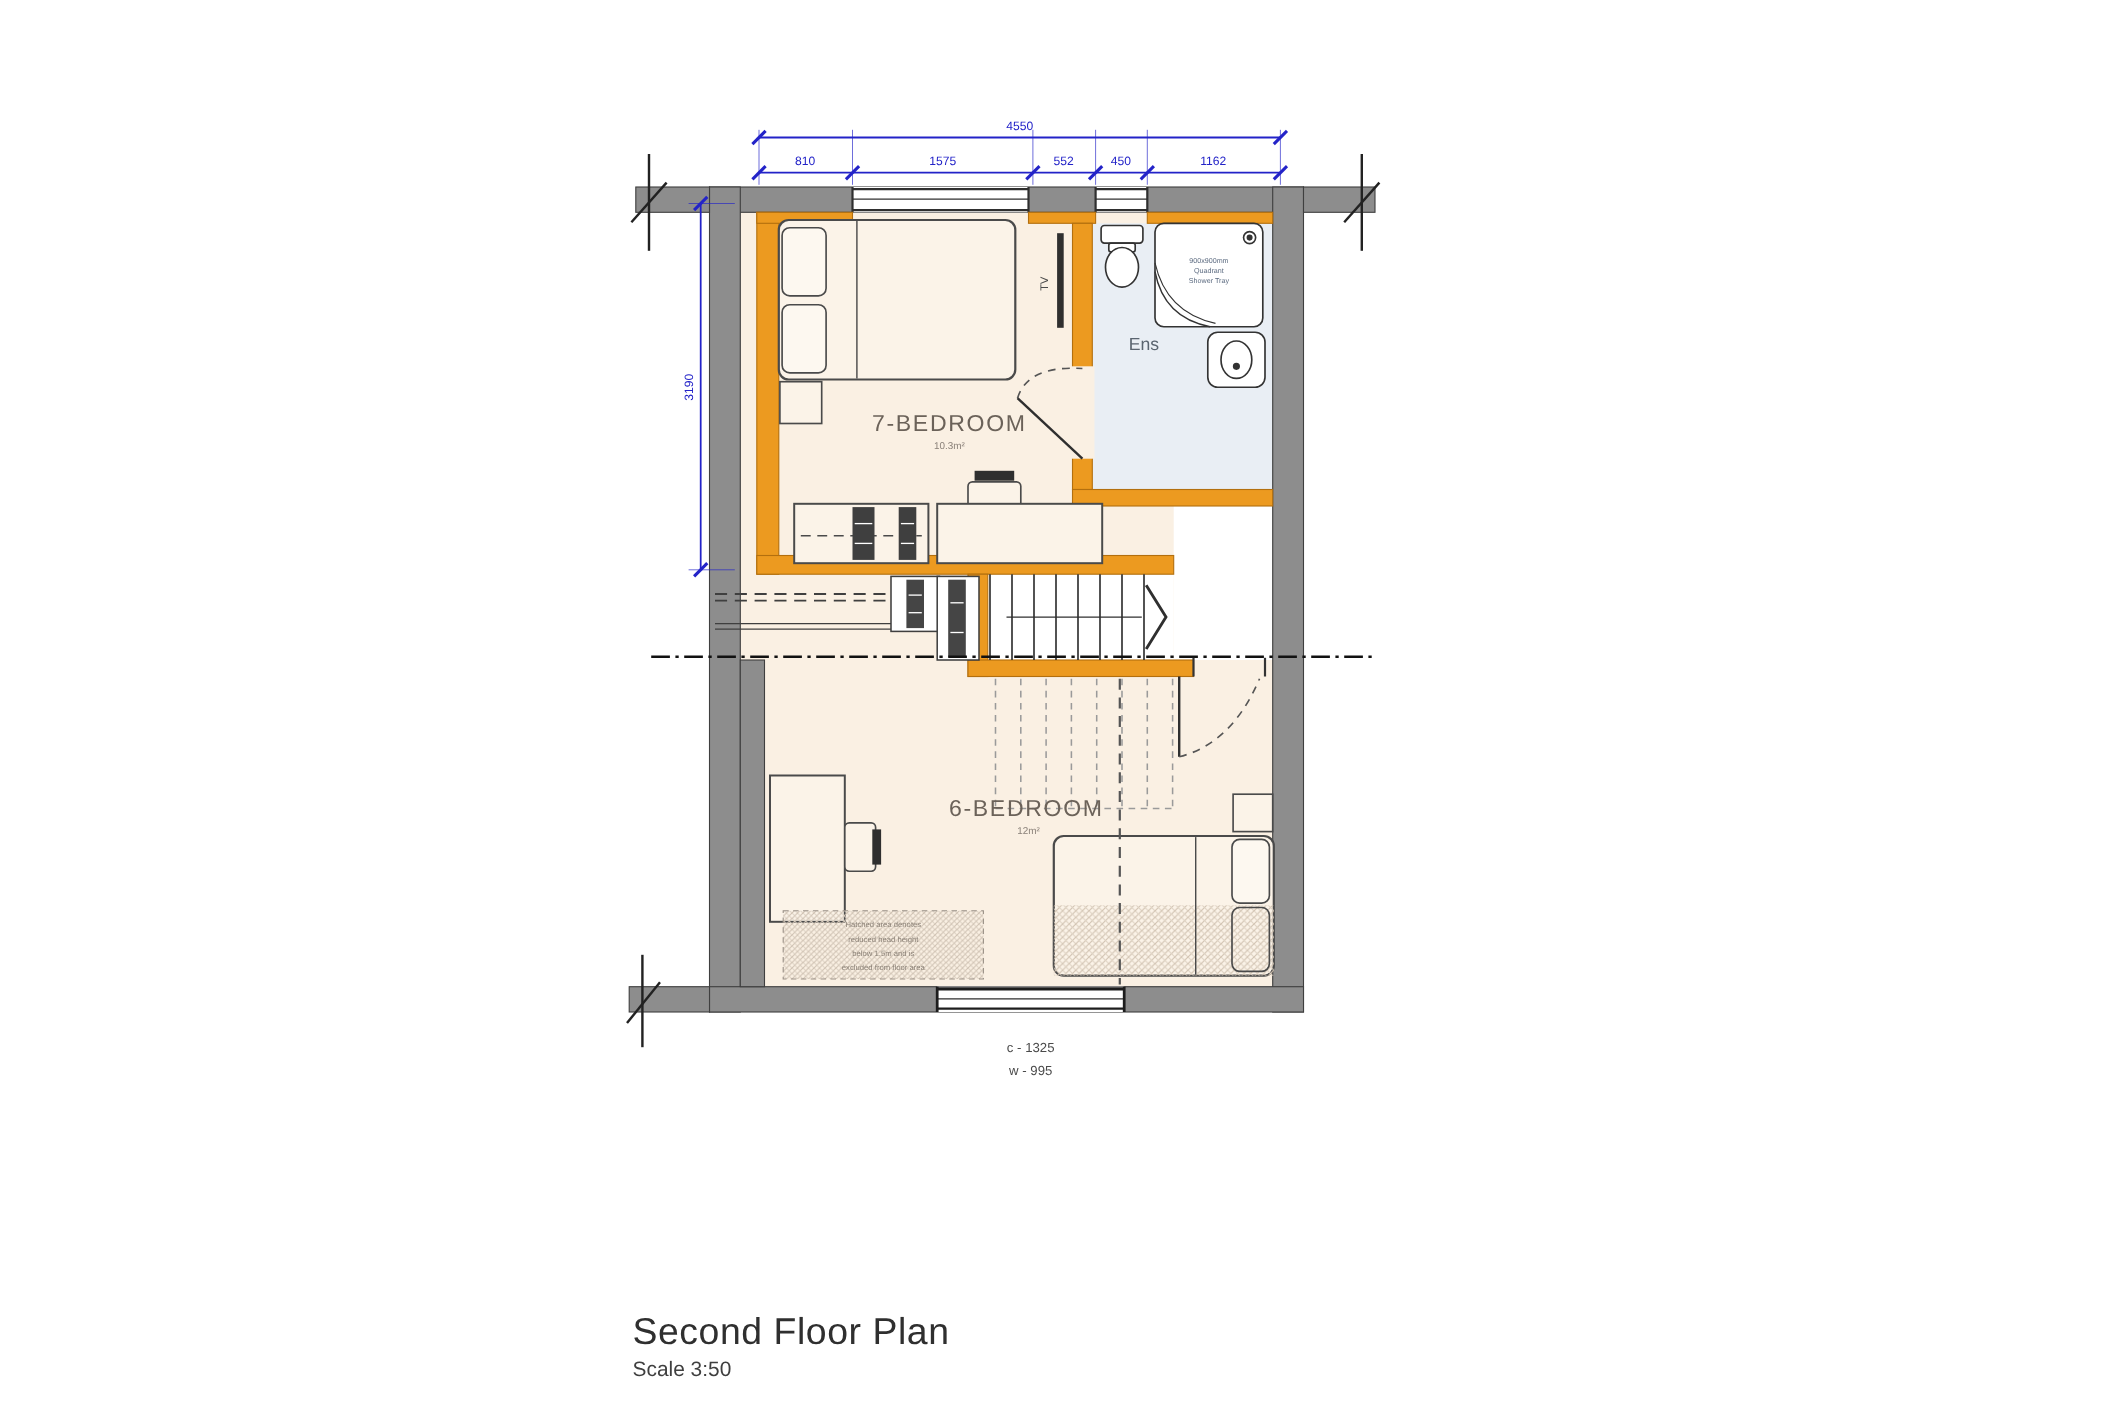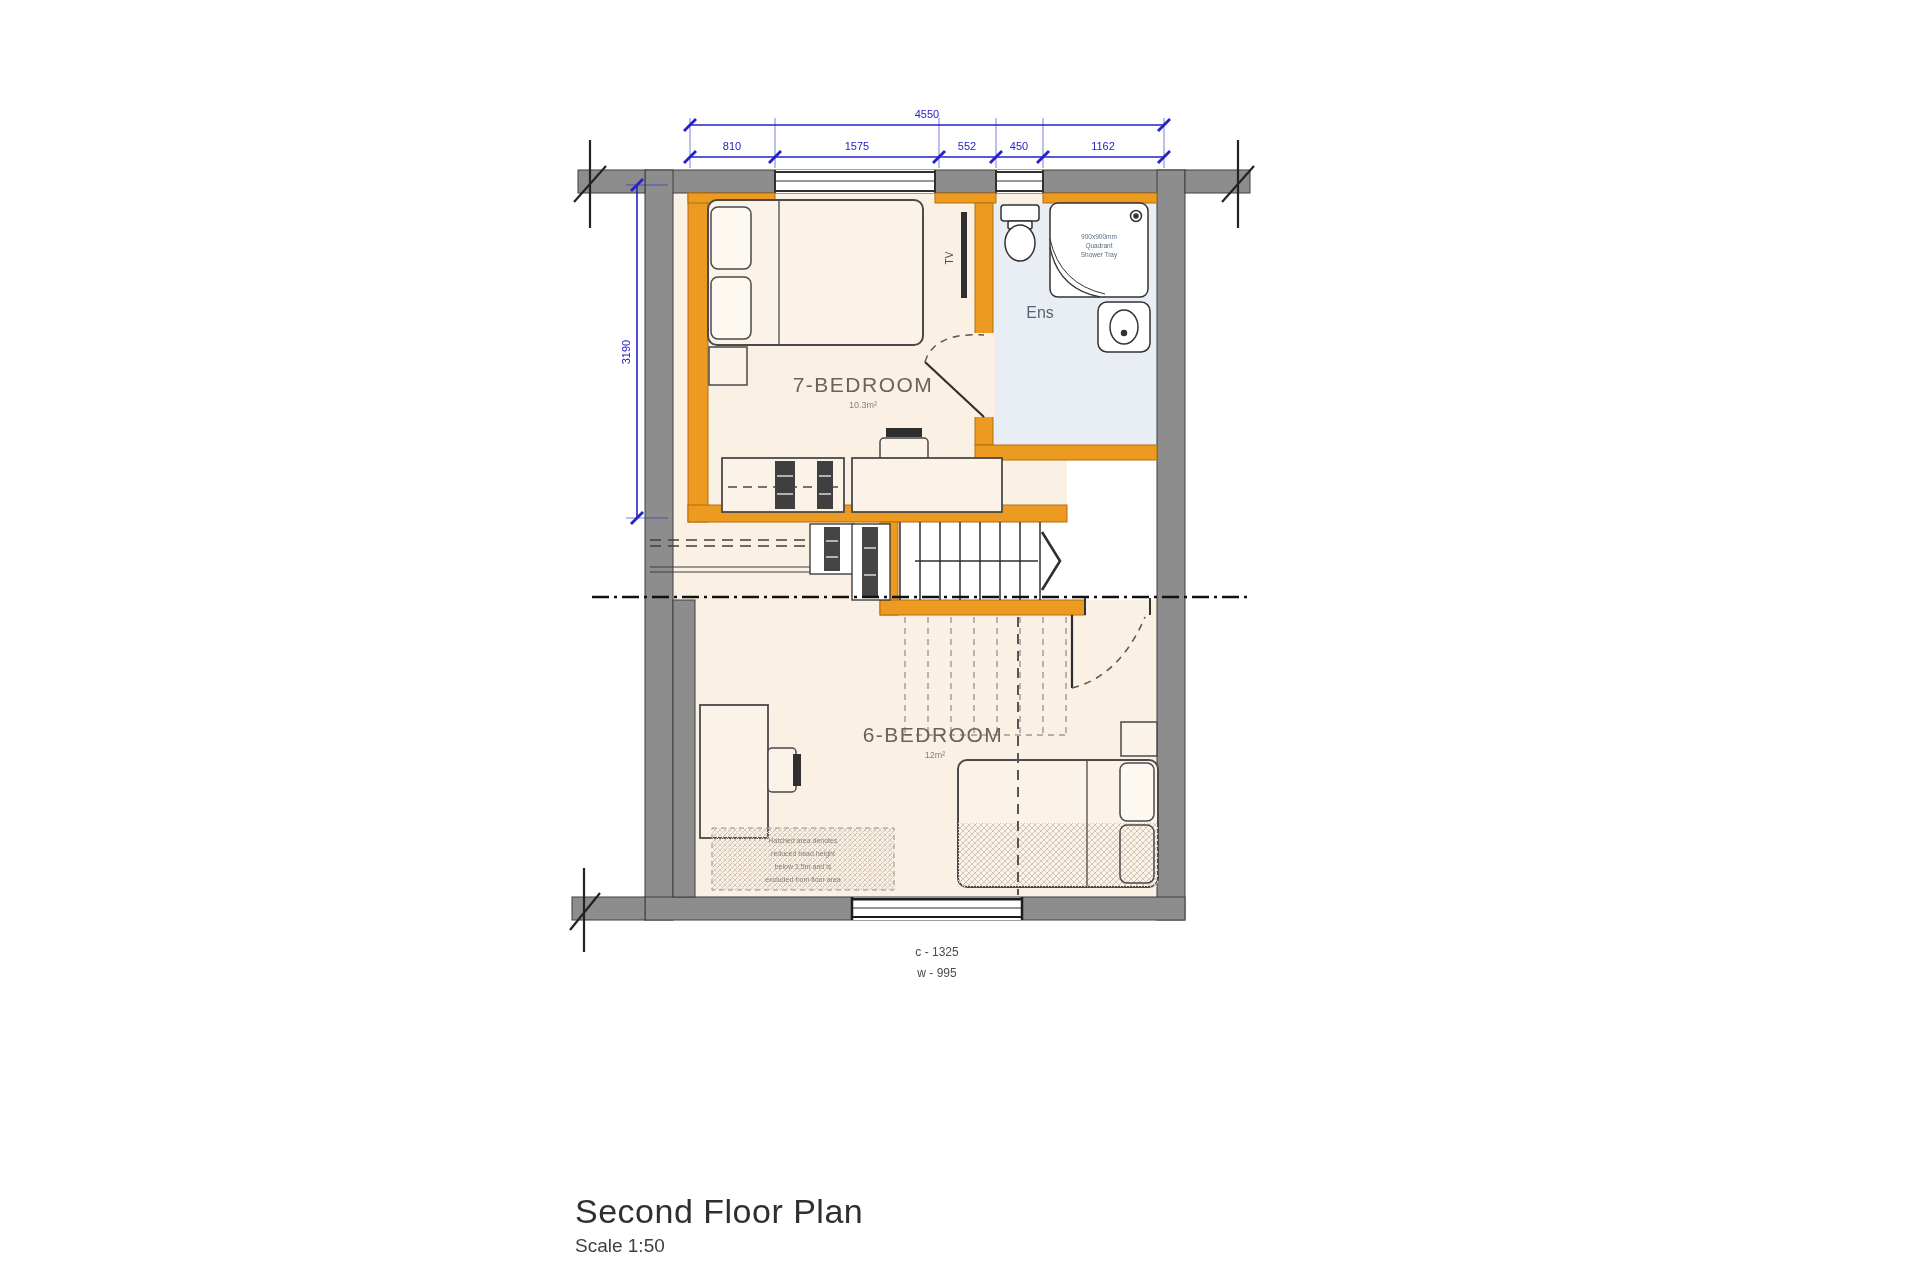--- a/index.html
+++ b/index.html
@@ -271,15 +271,15 @@
   <text x="732" y="150" text-anchor="middle" class="dimtxt">810</text>
   <text x="857" y="150" text-anchor="middle" class="dimtxt">1575</text>
   <text x="967" y="150" text-anchor="middle" class="dimtxt">552</text>
   <text x="1019" y="150" text-anchor="middle" class="dimtxt">450</text>
   <text x="1103" y="150" text-anchor="middle" class="dimtxt">1162</text>
   <text x="630" y="352" text-anchor="middle" class="dimtxt" transform="rotate(-90 630 352)">3190</text>
 </svg>
 
   <div id="titleblock">
     <div class="t1">Second Floor Plan</div>
-    <div class="t2">Scale 1:50</div>
+    <div class="t2">Scale 3:50</div>
   </div>
 </div>
 
 </body></html>

